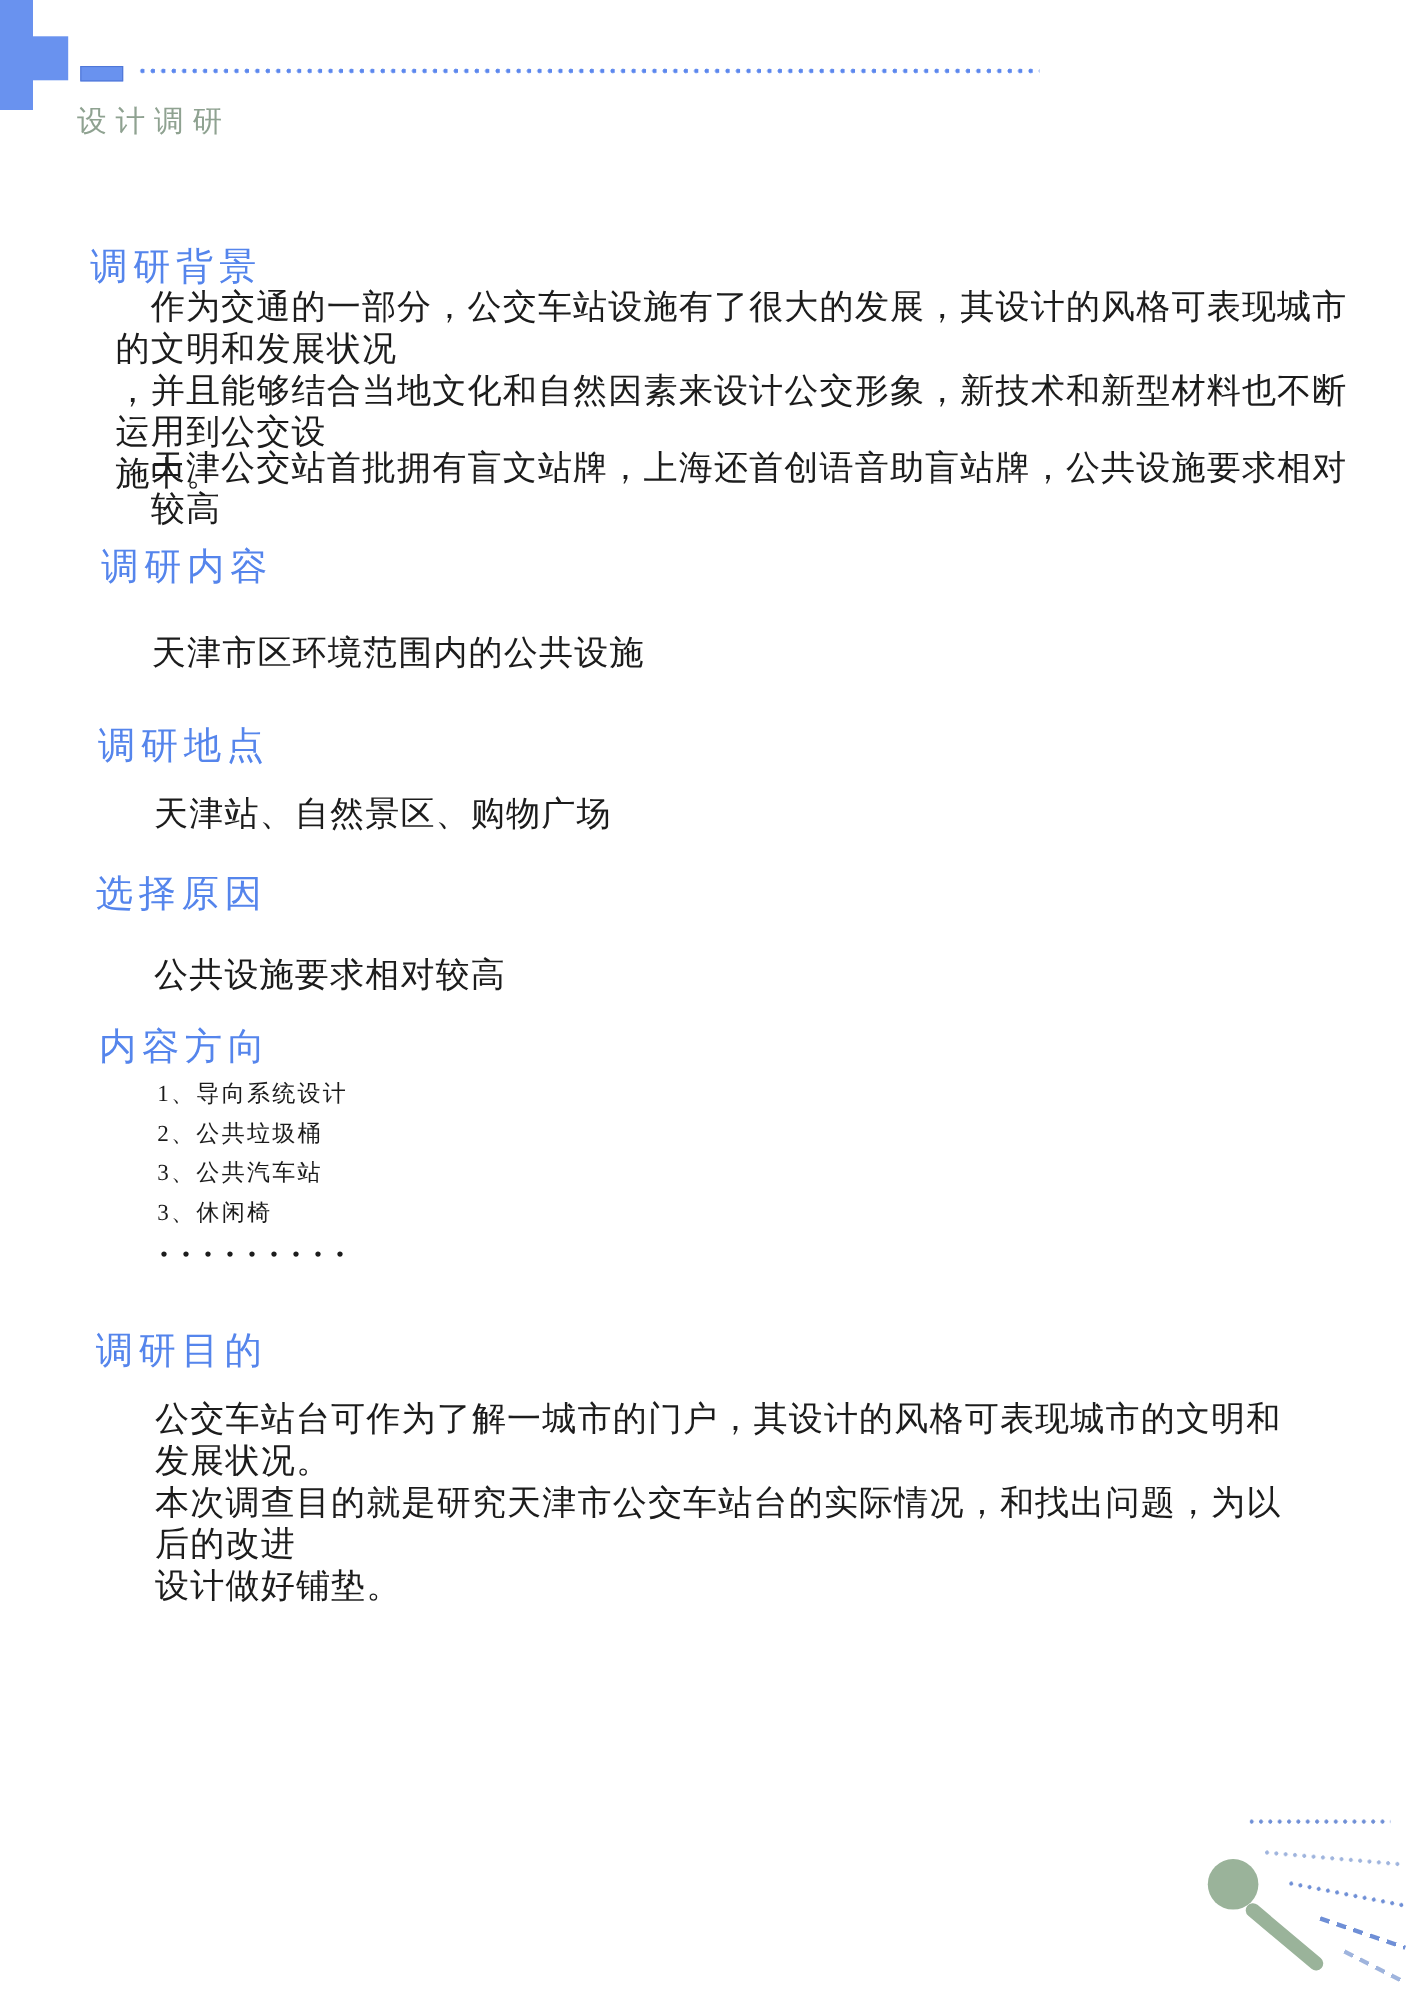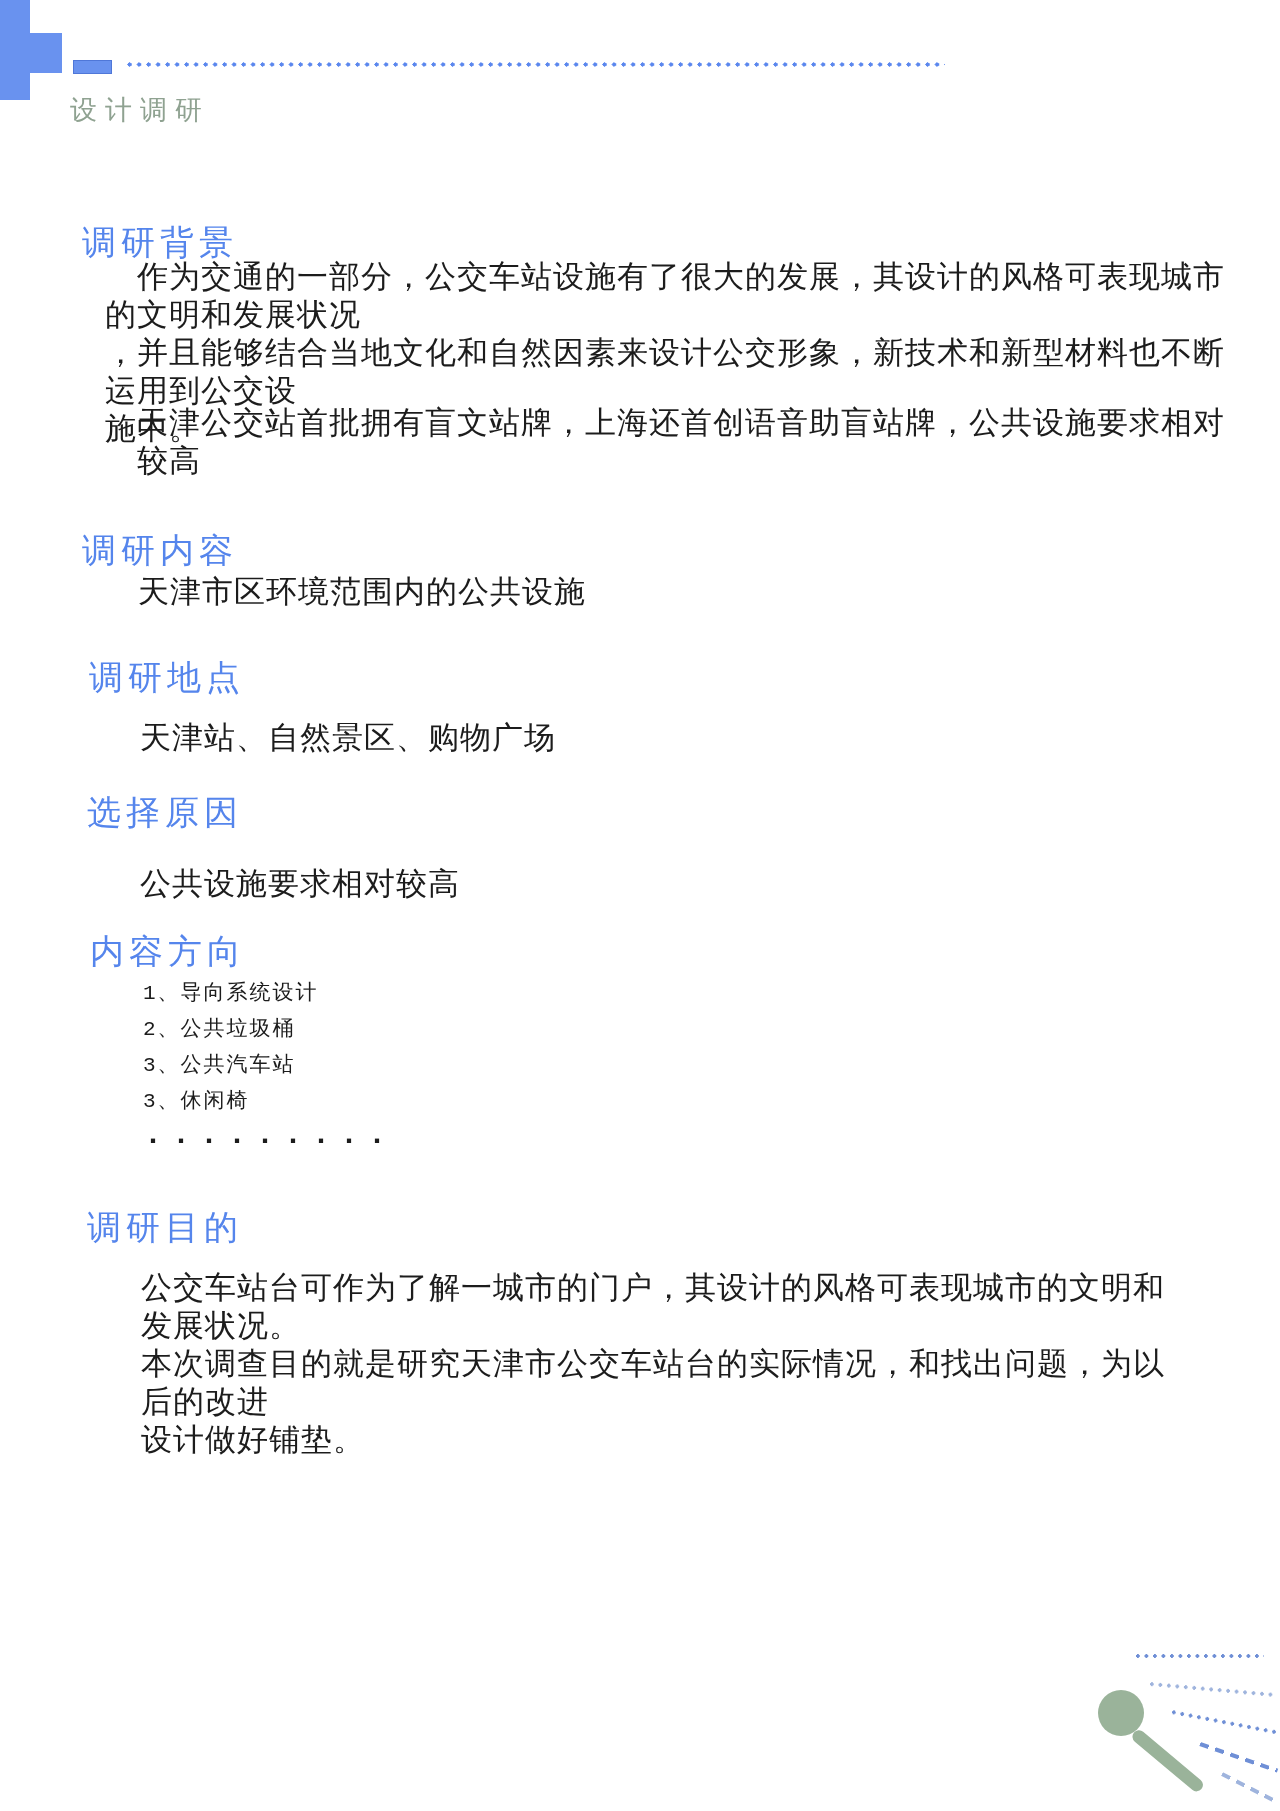--- a/index.html
+++ b/index.html
@@ -8,40 +8,40 @@
     --dot-blue:#5b87ee;
     --label-green:#8fa291;
     --deco-green:#9ab39a;
     --fan-blue:#6f8fd6;
     --fan-blue-light:#9fb4dd;
     --body-text:#1c1c1c;
   }
   html,body{margin:0;padding:0;background:#ffffff;}
   #canvas{
     position:relative;width:1280px;height:1811px;background:#ffffff;overflow:hidden;
-    font-family:Liberation Mono, monospace;
+    font-family:Liberation Serif, serif;
   }
   .abs{position:absolute;}
   .corner-a{left:0;top:0;width:30px;height:100px;background:var(--corner-blue);}
   .corner-b{left:30px;top:33px;width:32px;height:40px;background:var(--corner-blue);}
   .corner-c{left:73px;top:60px;width:37px;height:12px;background:var(--corner-blue);border:1px solid #4f77d8;}
   .dotline{
     position:absolute;height:5px;background-repeat:repeat-x;
     background-image:radial-gradient(circle 2.2px at 2.5px 2.5px, var(--dot-blue) 90%, rgba(0,0,0,0) 100%);
     background-size:9.5px 5px;
   }
   .header-dots{left:127px;top:62px;width:818px;}
   .page-label{
     left:70px;top:92px;font-size:27px;color:var(--label-green);letter-spacing:8px;
   }
   .h{
     position:absolute;font-size:34px;color:var(--heading-blue);letter-spacing:5px;font-weight:400;
   }
   .h-bg{left:82px;top:220px;}
-  .h-content{left:82px;top:492px;margin-top:36px;}
+  .h-content{left:92px;top:492px;}
   .h-location{left:89px;top:655px;}
   .h-reason{left:87px;top:790px;}
   .h-direction{left:90px;top:929px;}
   .h-purpose{left:87px;top:1205px;}
   .p{
     position:absolute;font-size:31px;color:var(--body-text);line-height:38px;
     letter-spacing:1px;white-space:pre-line;
   }
   .p-bg1{left:105px;top:260px;width:1150px;text-indent:32px;}
   .p-bg2{left:137px;top:406px;width:1100px;}

